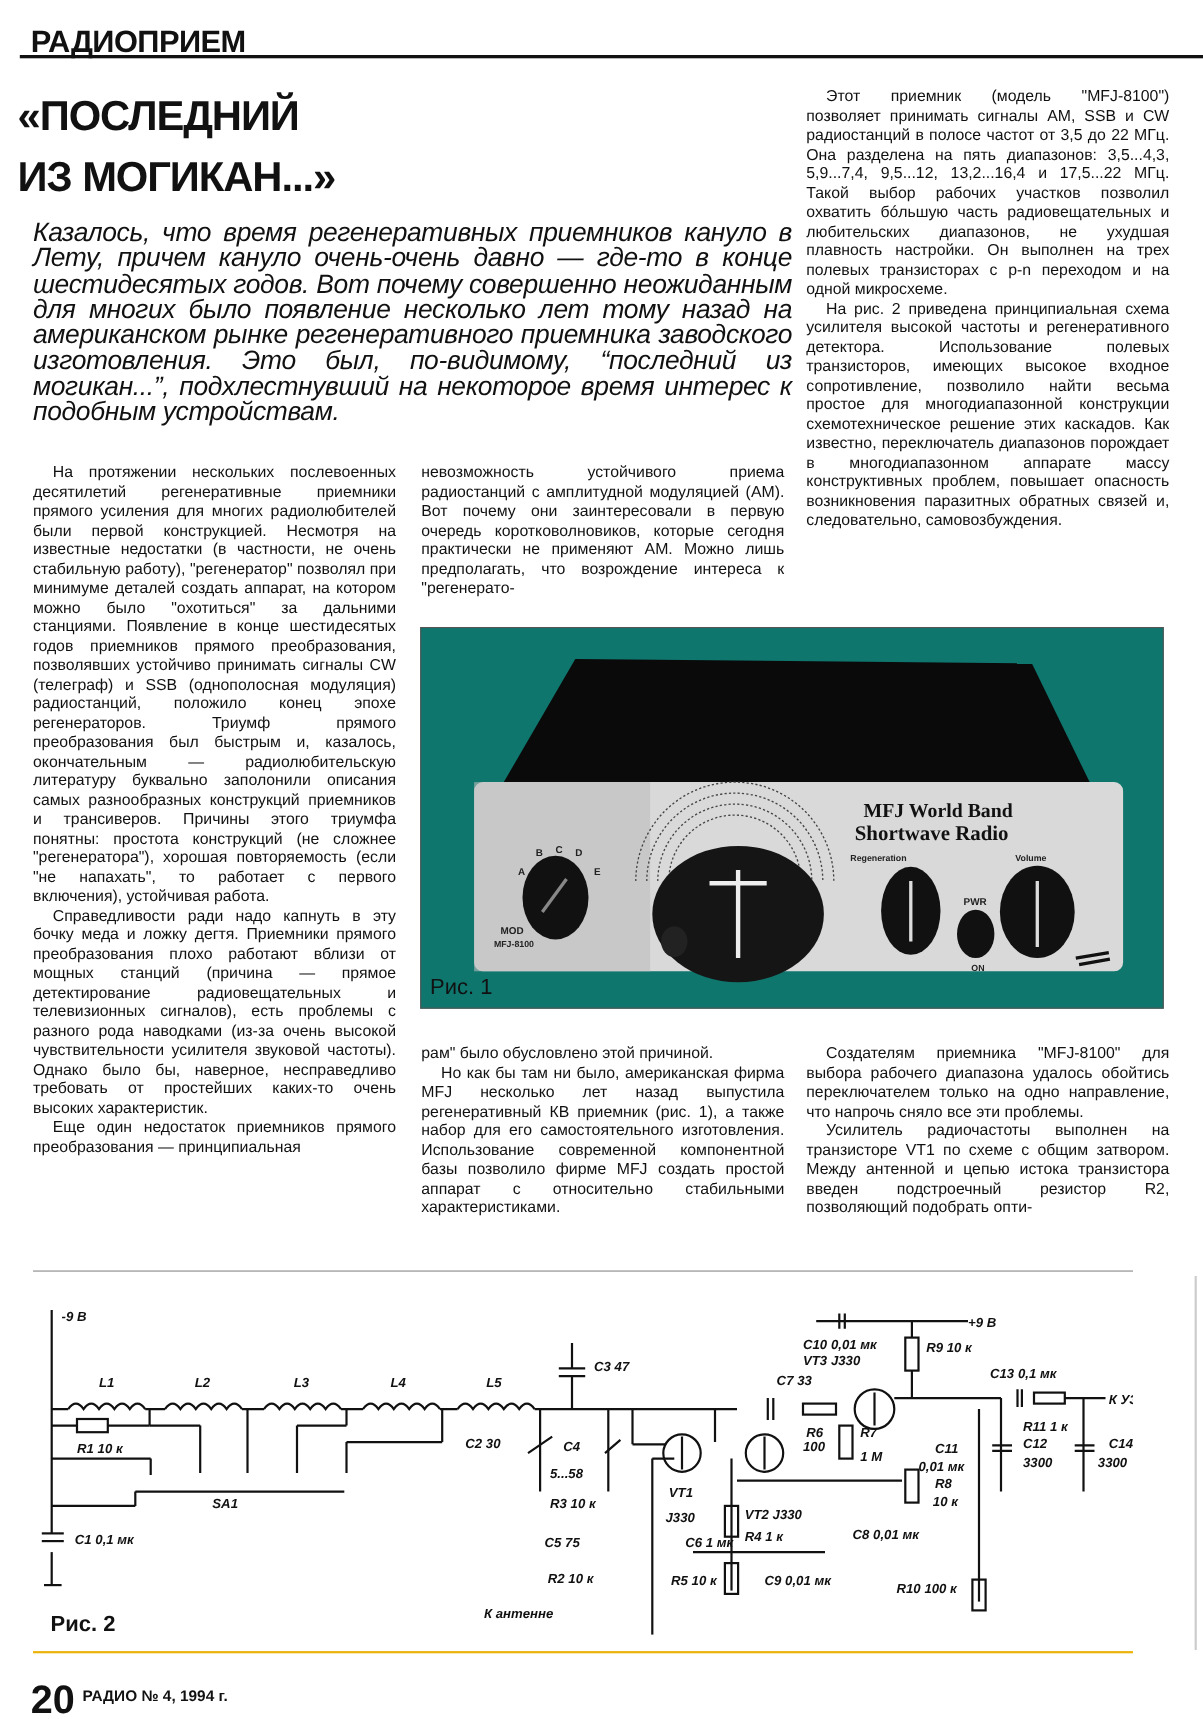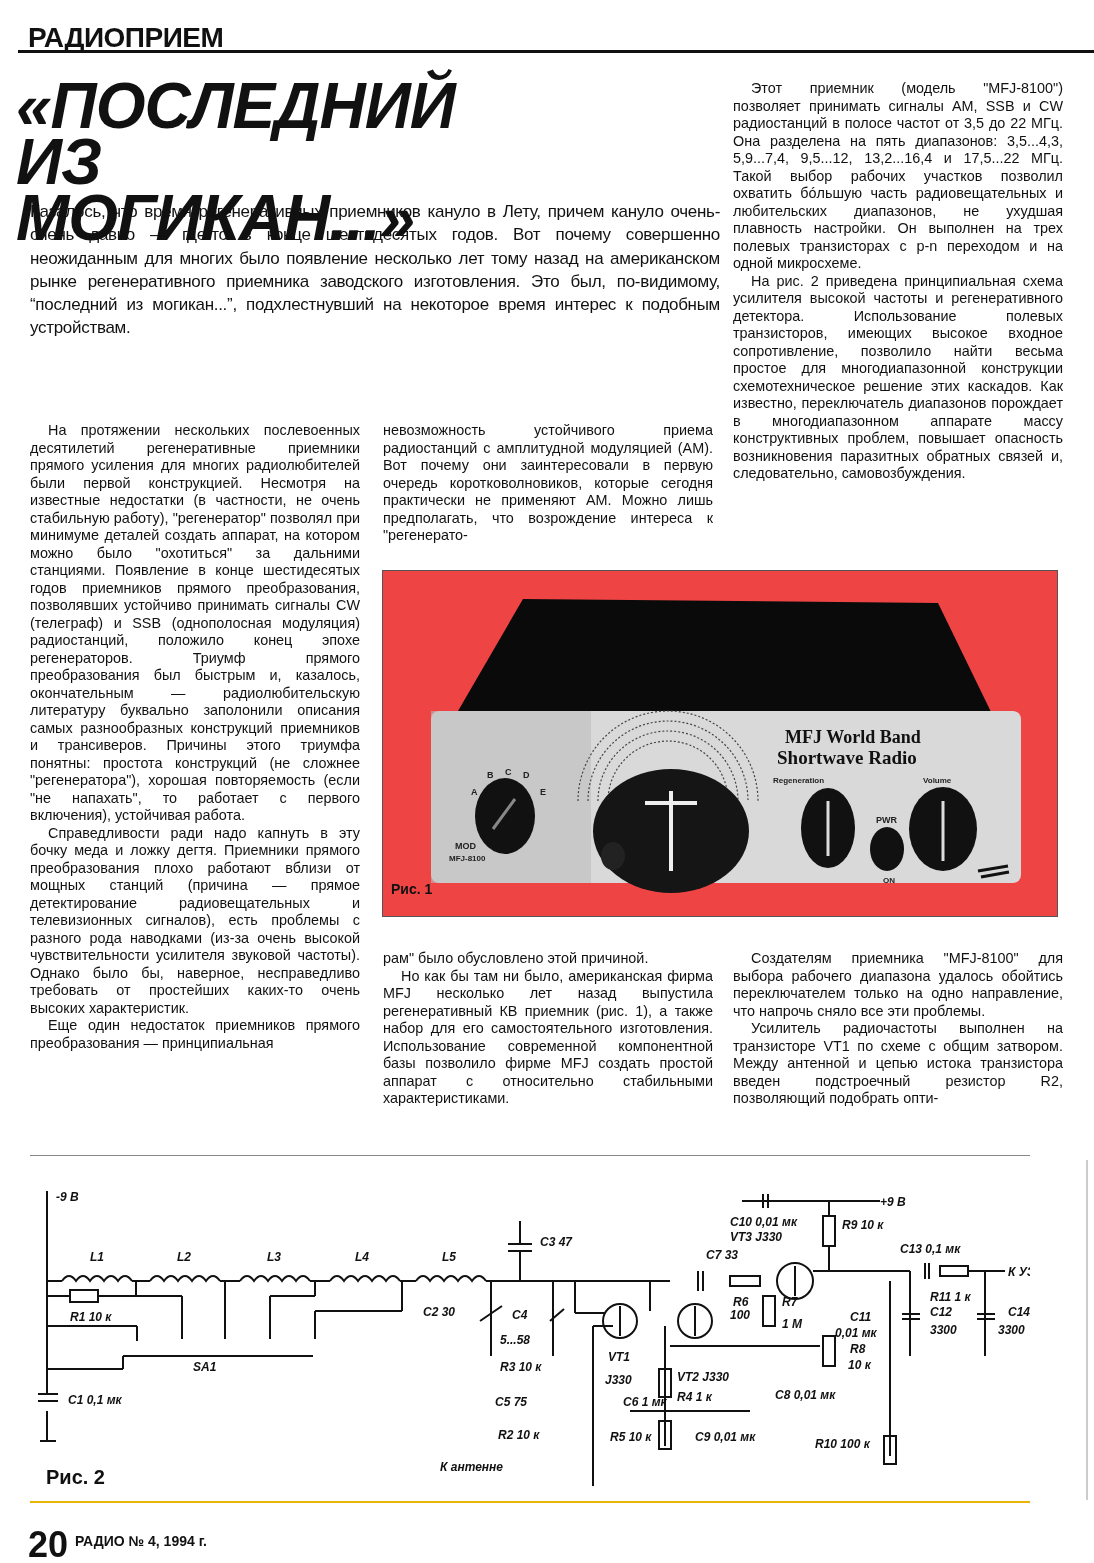--- a/index.html
+++ b/index.html
@@ -1,34 +1,34 @@
 <!DOCTYPE html>
 <html><head>
 <meta charset="utf-8">
 <style>
   html, body { margin: 0; padding: 0; background: #ffffff; }
   body { width: 1094px; height: 1563px; position: relative; overflow: hidden;
          font-family: "Liberation Sans", "DejaVu Sans", sans-serif; color: #111; }
   .abs { position: absolute; }
   .section { left: 28px; top: 22px; font-weight: 700; font-size: 28px; letter-spacing: -0.5px; }
   .rule { left: 18px; top: 50px; width: 1076px; height: 3px; background: #111; }
-  .title { left: 16px; top: 78px; width: 420px; font-size: 64px; line-height: 56px;
-           font-weight: 700; font-style: italic; letter-spacing: -1px; }
-  .lead { left: 30px; top: 200px; width: 690px; font-size: 17px; line-height: 23.3px;
-          text-align: justify; letter-spacing: -0.3px; }
+  .title { left: 16px; top: 78px; width: 420px; font-size: 38px; line-height: 56px;
+           font-weight: 700; letter-spacing: -1px; }
+  .lead { left: 30px; top: 200px; width: 690px; font-size: 24px; line-height: 23.3px;
+          font-style: italic; text-align: justify; letter-spacing: -0.3px; }
   .col { font-size: 14.4px; line-height: 17.5px; text-align: justify; hyphens: manual; }
   .col p { margin: 0; text-indent: 18px; }
   .col p.cont { text-indent: 0; }
   .c1 { left: 30px; top: 422px; width: 330px; }
   .c2 { left: 383px; top: 422px; width: 330px; }
   .c3 { left: 733px; top: 80px; width: 330px; }
   .c2b { left: 383px; top: 950px; width: 330px; }
   .c3b { left: 733px; top: 950px; width: 330px; }
-  .fig1 { left: 382px; top: 570px; width: 674px; height: 345px; border: 1.5px solid #555; background: #ef4444; }
-  .fig1-cap { left: 8px; bottom: 19px; font-weight: 700; font-size: 14px; }
+  .fig1 { left: 382px; top: 570px; width: 674px; height: 345px; border: 1.5px solid #555; background: #0f766e; }
+  .fig1-cap { left: 8px; bottom: 6px; font-weight: 400; font-size: 20px; }
   .fig2 { left: 30px; top: 1155px; width: 1000px; height: 345px; border-top: 1px solid #888; border-bottom: 2px solid #eab308; }
   .fig2-cap { left: 16px; bottom: 12px; font-weight: 700; font-size: 20px; text-align: right; }
   .folio { left: 28px; top: 1524px; font-size: 36px; font-weight: 700; }
   .mag { left: 75px; top: 1533px; font-size: 14px; font-weight: 700; }
   .sch-label { font-family: "Liberation Sans", sans-serif; font-style: italic; font-weight: 700; font-size: 12px; fill: #111; }
   .rborder { left: 1086px; top: 1160px; width: 2px; height: 340px; background: #ccc; }
 </style>
 </head>
 <body>
 

